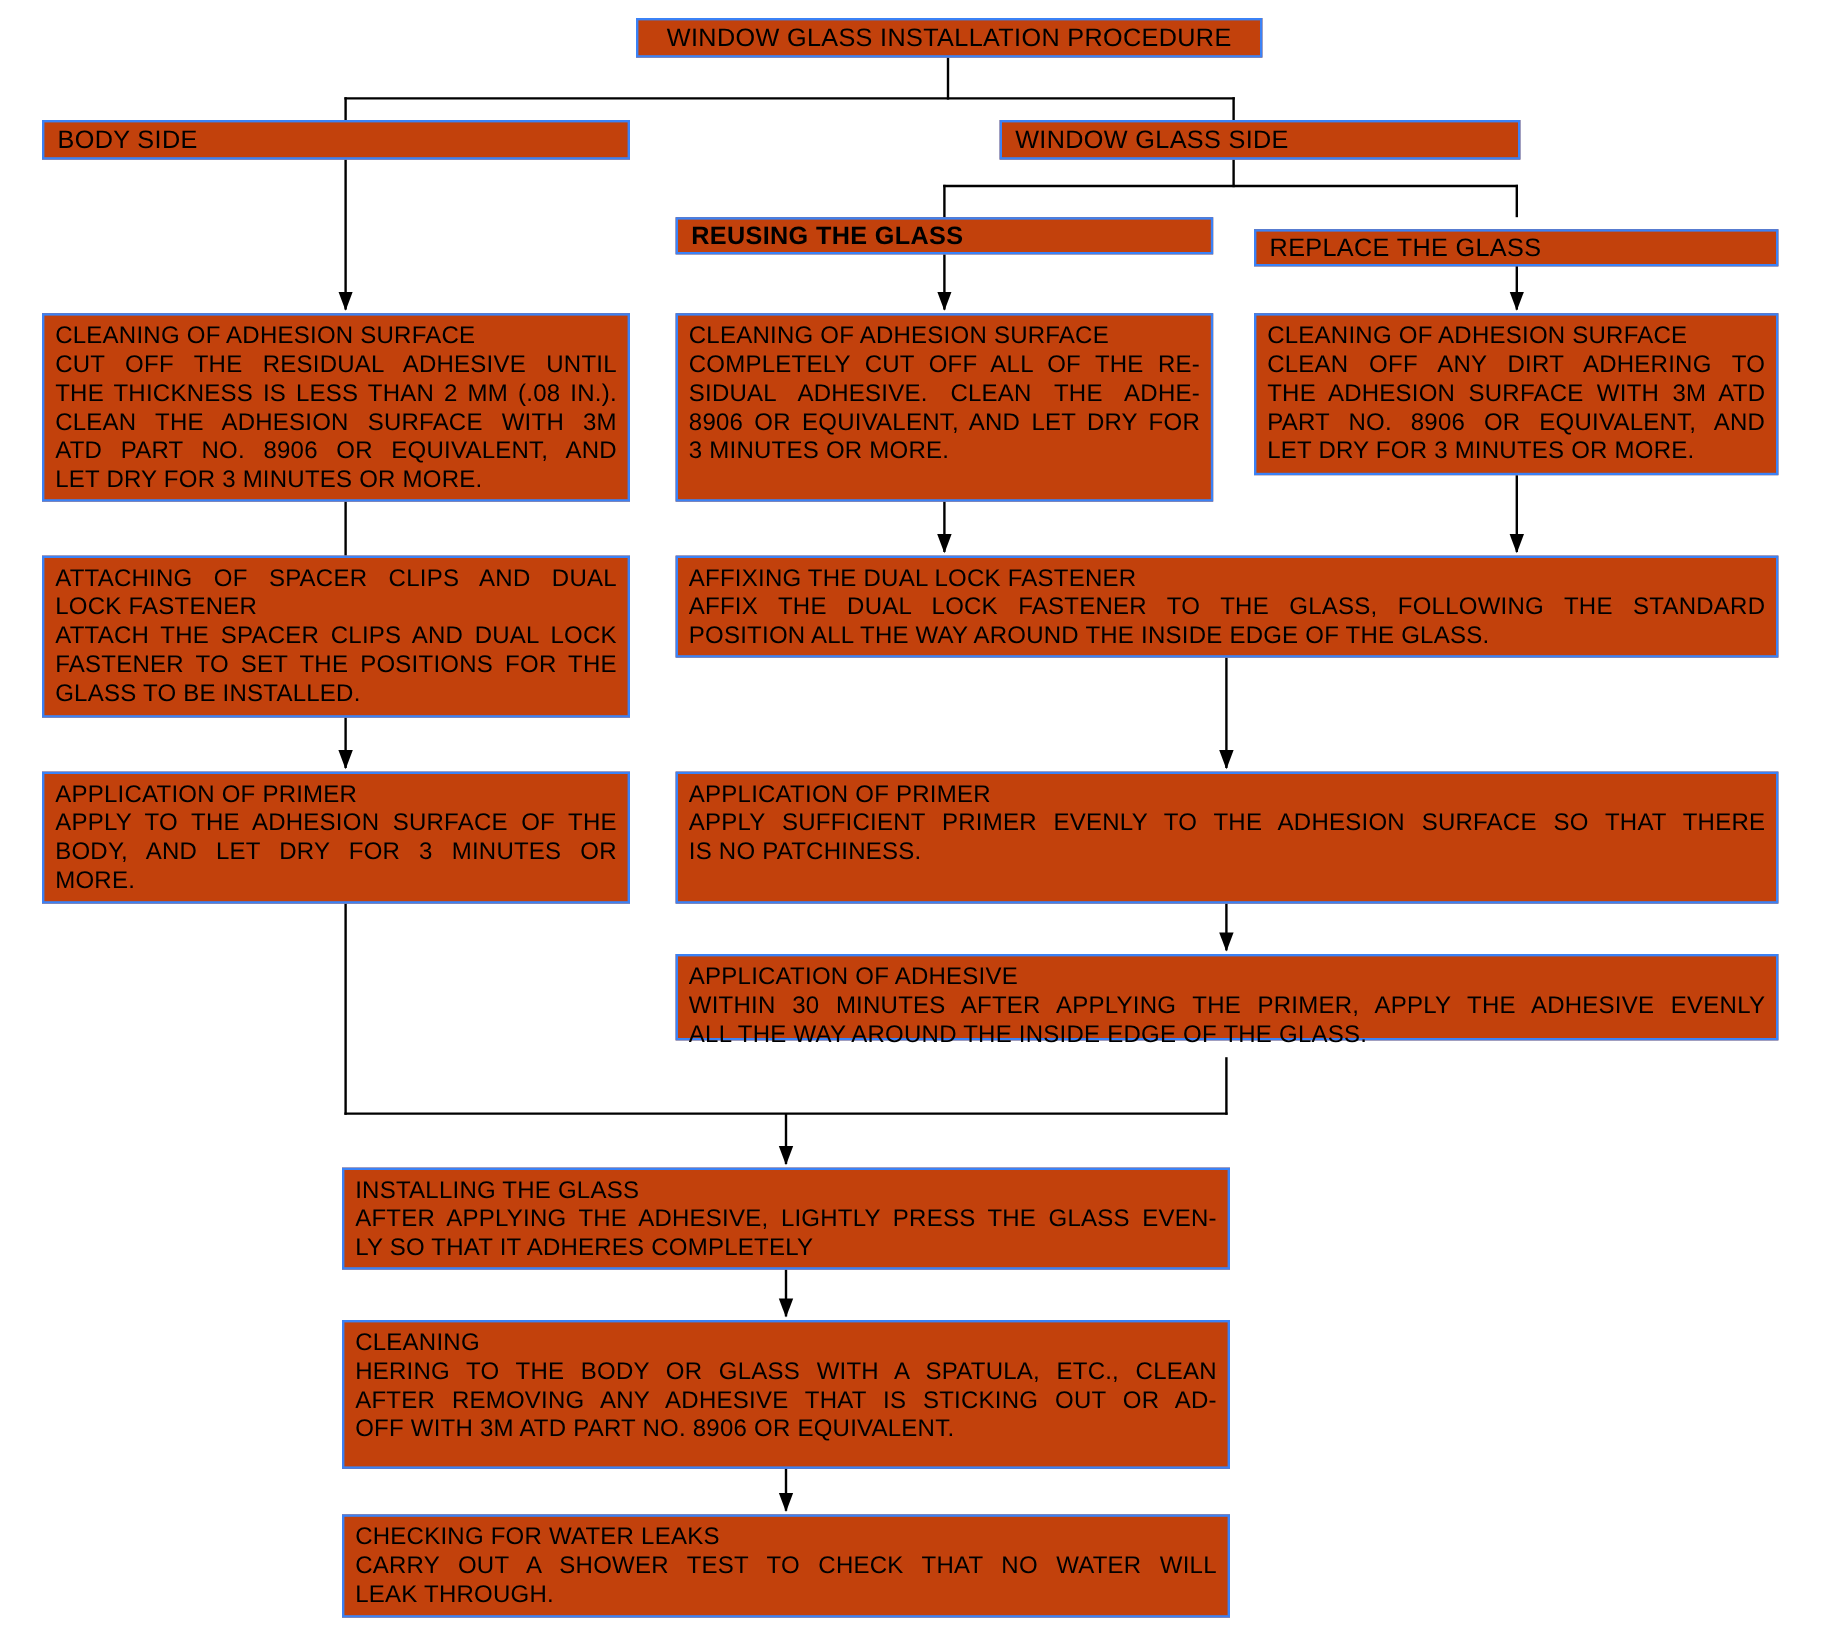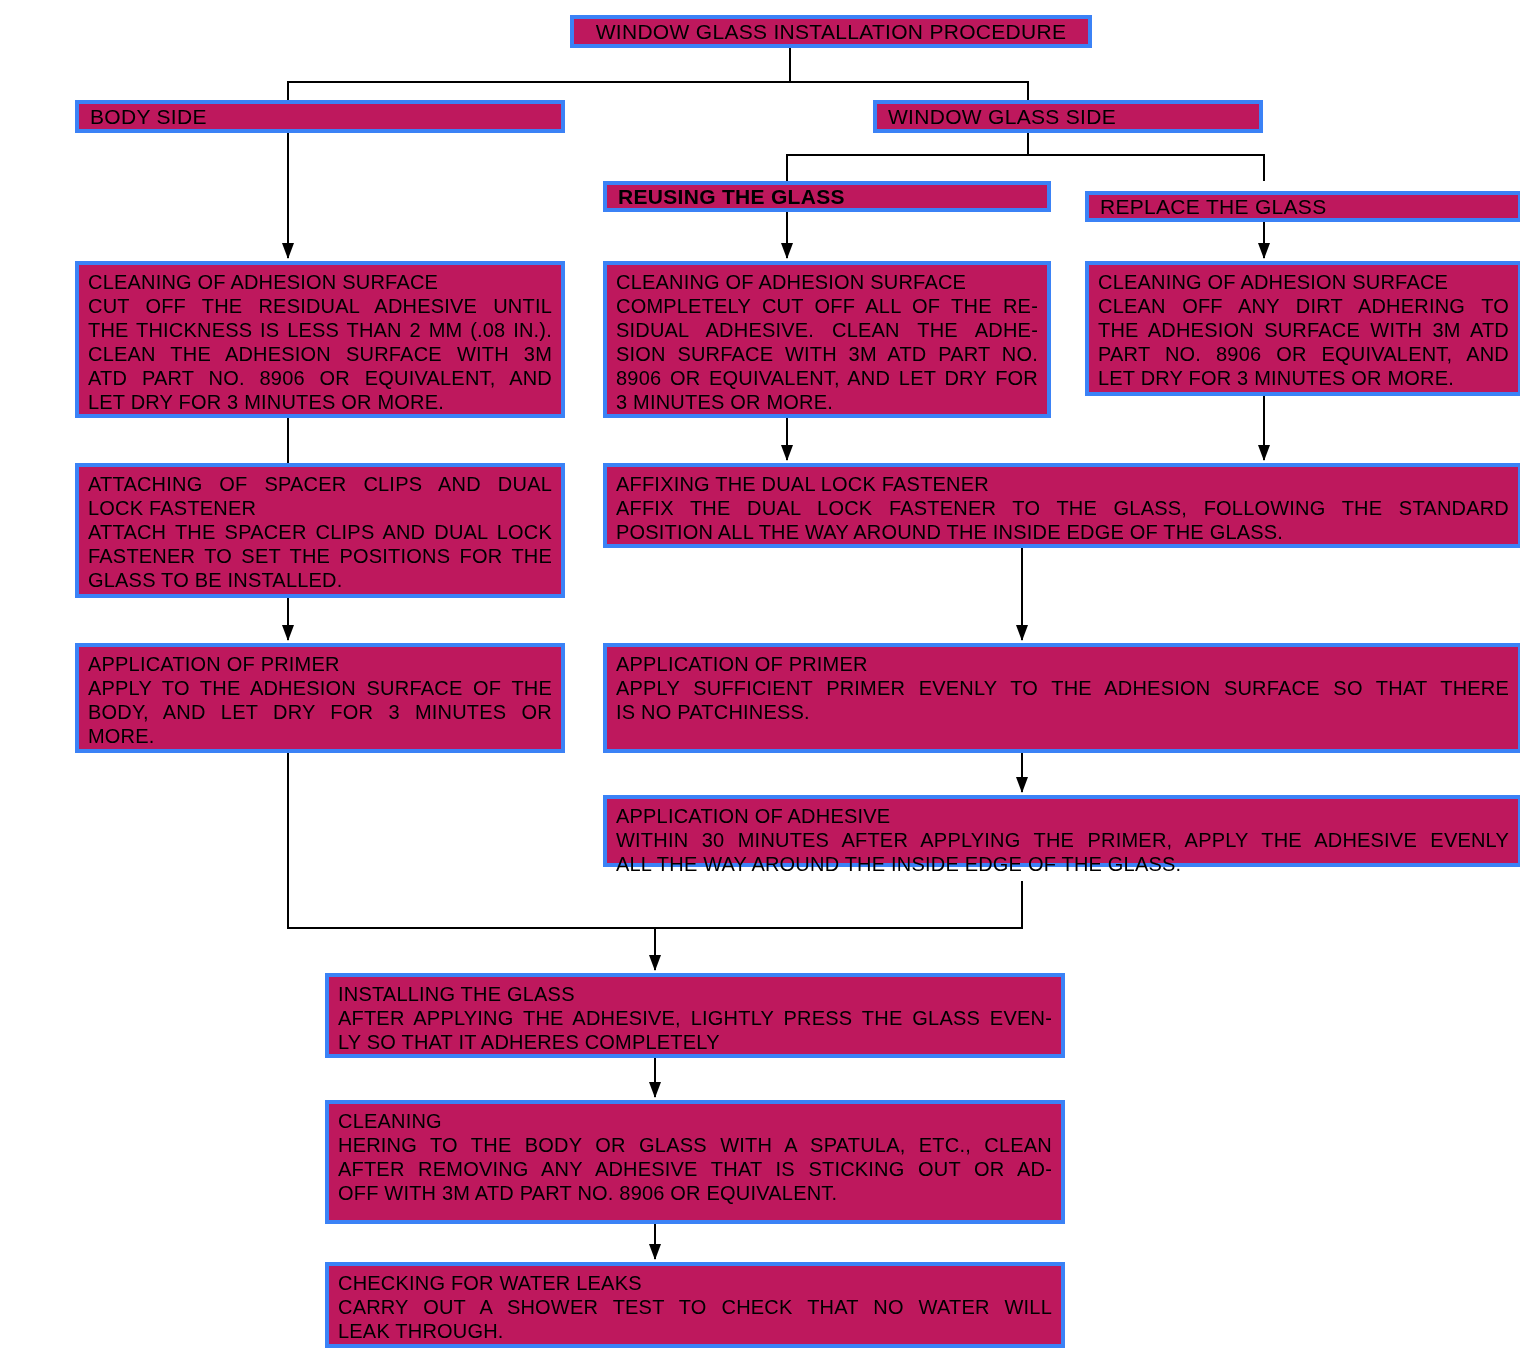--- a/index.html
+++ b/index.html
@@ -7,24 +7,23 @@
     position:relative;
     width:1520px;height:1360px;
     background:#ffffff;
     font-family:"Liberation Sans", sans-serif;
     color:#000;
     overflow:hidden;
   }
   #connectors{position:absolute;left:0;top:0;width:1520px;height:1360px;}
   .box{
     position:absolute;
-    border:4px solid #3b82f6;
-    background:#be185d;
+    border:2px solid #3b82f6;
+    background:#c2410c;
     box-sizing:border-box;
-    margin-left:40px;
   }
   .hdr{
     display:flex;align-items:center;
     padding:0 11px;
     font-size:21px;
     letter-spacing:0.3px;
     white-space:nowrap;
   }
   .hdr.center{justify-content:center;}
   .para{
@@ -84,21 +83,21 @@
   </svg>
 
   <div class="box hdr center" style="left:530px;top:15px;width:522px;height:33px;">
     <span>WINDOW GLASS INSTALLATION PROCEDURE</span>
   </div>
 
   <div class="box hdr" style="left:35px;top:100px;width:490px;height:33px;">
     <span>BODY SIDE</span>
   </div>
 
-  <div class="box hdr" style="left:833px;top:100px;width:390px;height:33px;">
+  <div class="box hdr" style="left:833px;top:100px;width:434px;height:33px;">
     <span>WINDOW GLASS SIDE</span>
   </div>
 
   <div class="box hdr" style="left:563px;top:181px;width:448px;height:31px;font-weight:bold;">
     <span>REUSING THE GLASS</span>
   </div>
 
   <div class="box hdr" style="left:1045px;top:191px;width:437px;height:31px;">
     <span>REPLACE THE GLASS</span>
   </div>
@@ -109,21 +108,20 @@
       <div class="line j">THE THICKNESS IS LESS THAN 2 MM (.08 IN.).</div>
       <div class="line j">CLEAN THE ADHESION SURFACE WITH 3M</div>
       <div class="line j">ATD PART NO. 8906 OR EQUIVALENT, AND</div>
       <div class="line">LET DRY FOR 3 MINUTES OR MORE.</div>
     </div>
 
   <div class="box para" style="left:563px;top:261px;width:448px;height:157px;">
       <div class="line">CLEANING OF ADHESION SURFACE</div>
       <div class="line j">COMPLETELY CUT OFF ALL OF THE RE-</div>
       <div class="line j">SIDUAL ADHESIVE. CLEAN THE ADHE-</div>
-      <div class="line j">SION SURFACE WITH 3M ATD PART NO.</div>
       <div class="line j">8906 OR EQUIVALENT, AND LET DRY FOR</div>
       <div class="line">3 MINUTES OR MORE.</div>
     </div>
 
   <div class="box para" style="left:1045px;top:261px;width:437px;height:135px;">
       <div class="line">CLEANING OF ADHESION SURFACE</div>
       <div class="line j">CLEAN OFF ANY DIRT ADHERING TO</div>
       <div class="line j">THE ADHESION SURFACE WITH 3M ATD</div>
       <div class="line j">PART NO. 8906 OR EQUIVALENT, AND</div>
       <div class="line">LET DRY FOR 3 MINUTES OR MORE.</div>

